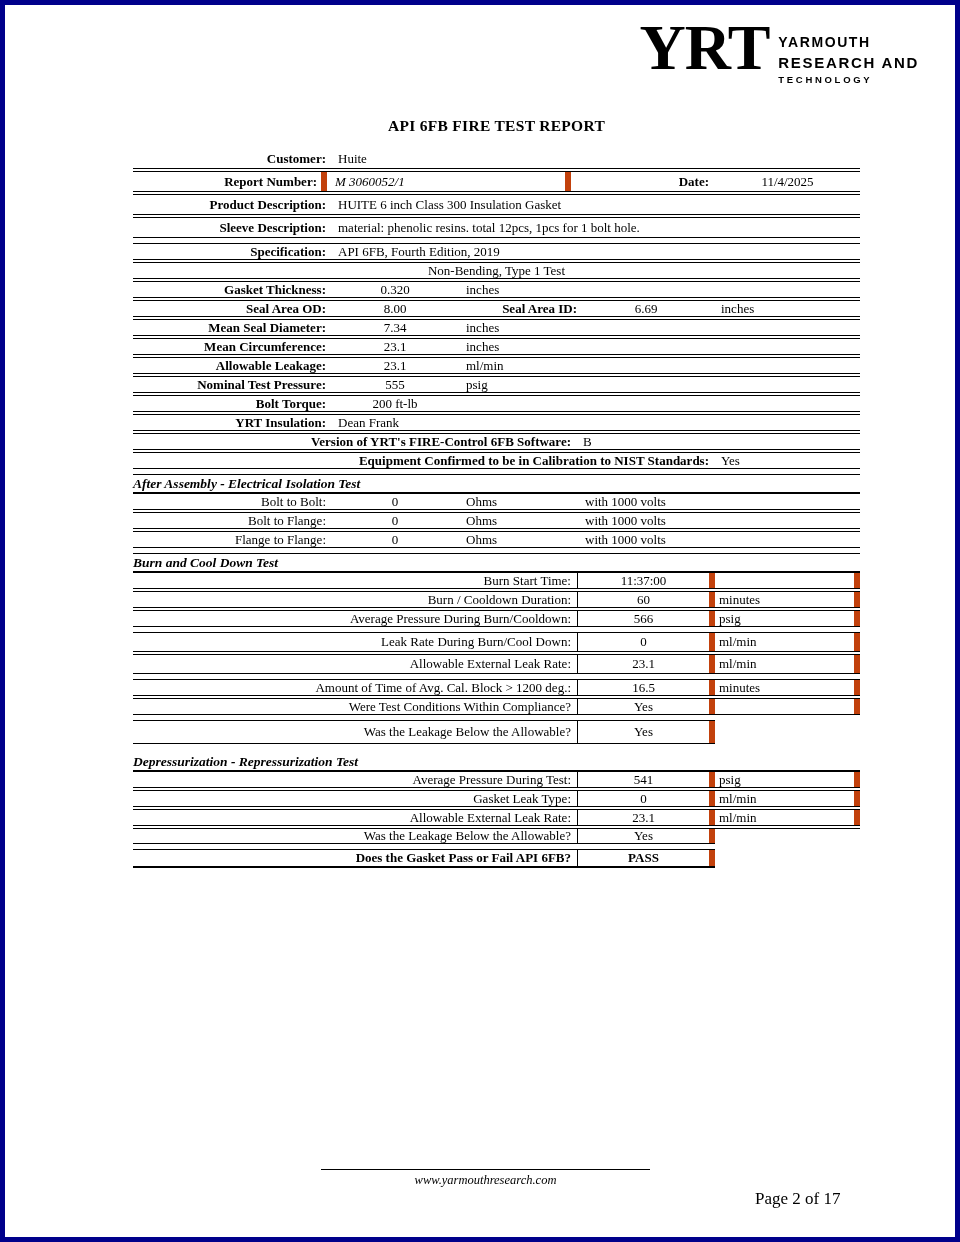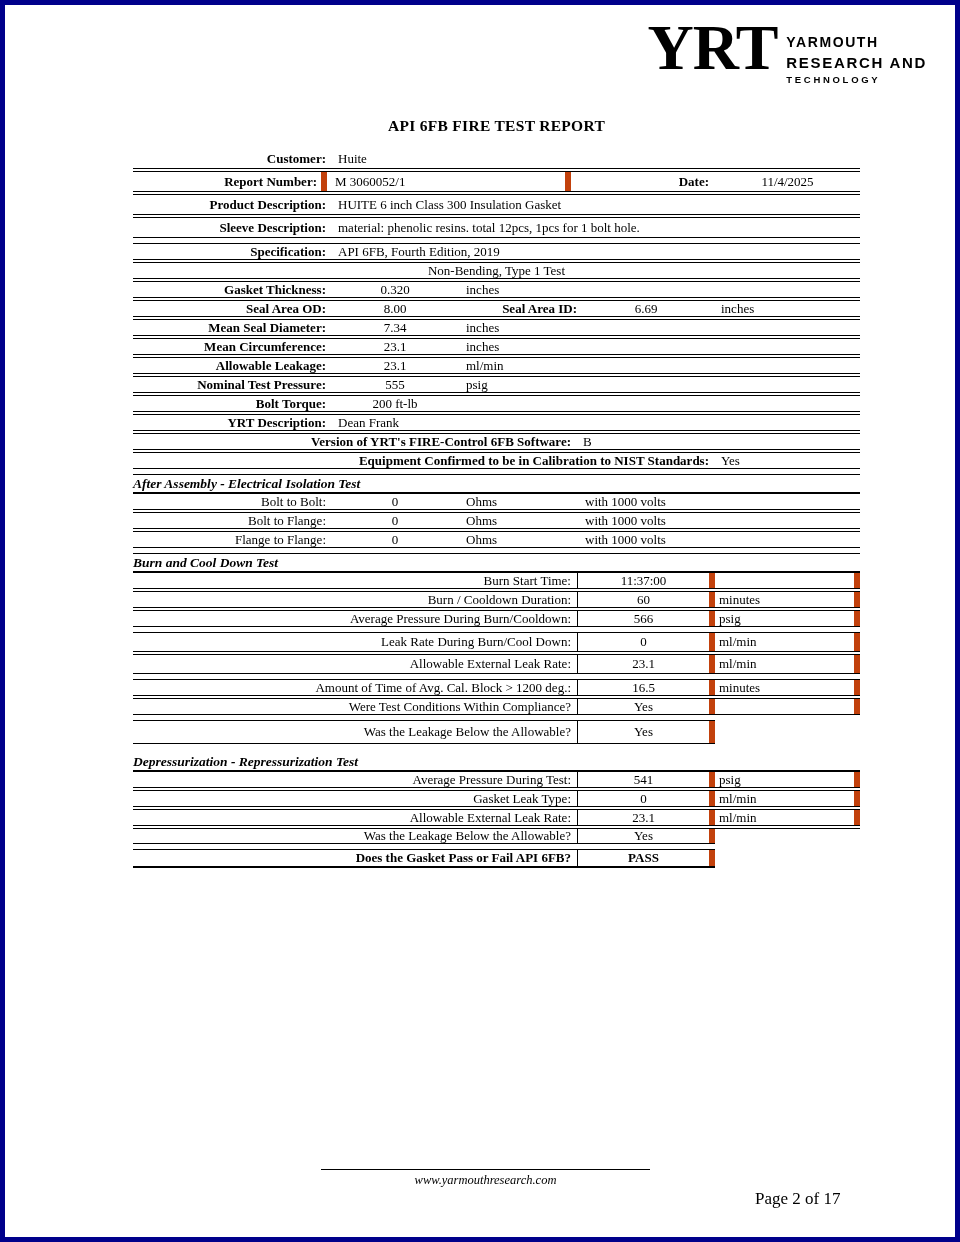--- a/index.html
+++ b/index.html
@@ -2,21 +2,21 @@
 <html><head>
 <meta charset="utf-8">
 <style>
   html,body { margin:0; padding:0; background:#e8e8e8; }
   .page {
     position:relative; width:960px; height:1242px; background:#ffffff;
     border:5px solid #00008B; box-sizing:border-box;
     font-family:"Liberation Serif", serif; color:#000; overflow:hidden;
   }
   
-  .logo { position:absolute; top:14px; right:28px; display:flex; align-items:flex-start; }
+  .logo { position:absolute; top:14px; right:36px; display:flex; align-items:flex-start; }
   .logo-acronym { font-family:"Liberation Serif", serif; font-weight:bold; font-size:64px; line-height:58px; letter-spacing:-1px; }
   .logo-text { margin-left:9px; margin-top:15px; font-family:"Liberation Sans", sans-serif; font-weight:bold; text-transform:uppercase; }
   .logo-line1 { font-size:14px; letter-spacing:1.6px; }
   .logo-line2 { font-size:15px; letter-spacing:1.7px; margin-top:4px; }
   .logo-line3 { font-size:9.5px; letter-spacing:2.7px; margin-top:3px; }
   
   .doc { position:absolute; left:128px; top:112px; width:727px; }
   .title { text-align:center; font-weight:bold; font-size:15.5px; letter-spacing:.3px; margin-bottom:14px; }
   .row { display:flex; align-items:center; height:15px; font-size:13px; box-sizing:content-box; }
   .row.roomy { height:19px; }
@@ -62,21 +62,21 @@
 
   <div class="doc">
     <div class="title">API 6FB FIRE TEST REPORT</div>
     <div id="report-table">
         <div class="row roomy bb-double">
           <div class="cell right b pr4" style="width: 197px;">Customer:</div>
           <div class="cell pl8 fill">Huite</div>
         </div>
         <div class="row roomy bb-double">
           <div class="cell right b pr4 vr" style="width: 194px;">Report Number:</div>
-          <div class="cell pl8 vr" style="width: 244px;">M 3060052/1</div>
+          <div class="cell pl8 vr" style="width: 244px; font-style: italic;">M 3060052/1</div>
           <div class="cell right b pr6" style="width: 144px;">Date:</div>
           <div class="cell center" style="width: 145px;">11/4/2025</div>
         </div>
         <div class="row roomy bb-double">
           <div class="cell right b pr4" style="width: 197px;">Product Description:</div>
           <div class="cell pl8 fill">HUITE 6 inch Class 300 Insulation Gasket</div>
         </div>
         <div class="row roomy bb-single">
           <div class="cell right b pr4" style="width: 197px;">Sleeve Description:</div>
           <div class="cell pl8 fill">material: phenolic resins.  total 12pcs, 1pcs for 1 bolt hole.</div>
@@ -120,21 +120,21 @@
           <div class="cell right b pr4" style="width: 197px;">Nominal Test Pressure:</div>
           <div class="cell center" style="width: 130px;">555</div>
           <div class="cell pl6 fill">psig</div>
         </div>
         <div class="row bb-double">
           <div class="cell right b pr4" style="width: 197px;">Bolt Torque:</div>
           <div class="cell center" style="width: 130px;">200 ft-lb</div>
           <div class="cell pl6 fill"></div>
         </div>
         <div class="row bb-double">
-          <div class="cell right b pr4" style="width: 197px;">YRT Description:</div>
+          <div class="cell right b pr4" style="width: 197px;">YRT Insulation:</div>
           <div class="cell pl8 fill">Dean Frank</div>
         </div>
         <div class="row bb-double">
           <div class="cell right b pr6" style="width: 444px;">Version of YRT's FIRE-Control 6FB Software:</div>
           <div class="cell pl6 fill">B</div>
         </div>
         <div class="row bb-single">
           <div class="cell right b pr6" style="width: 582px;">Equipment Confirmed to be in Calibration to NIST Standards:</div>
           <div class="cell pl6 fill">Yes</div>
         </div>

